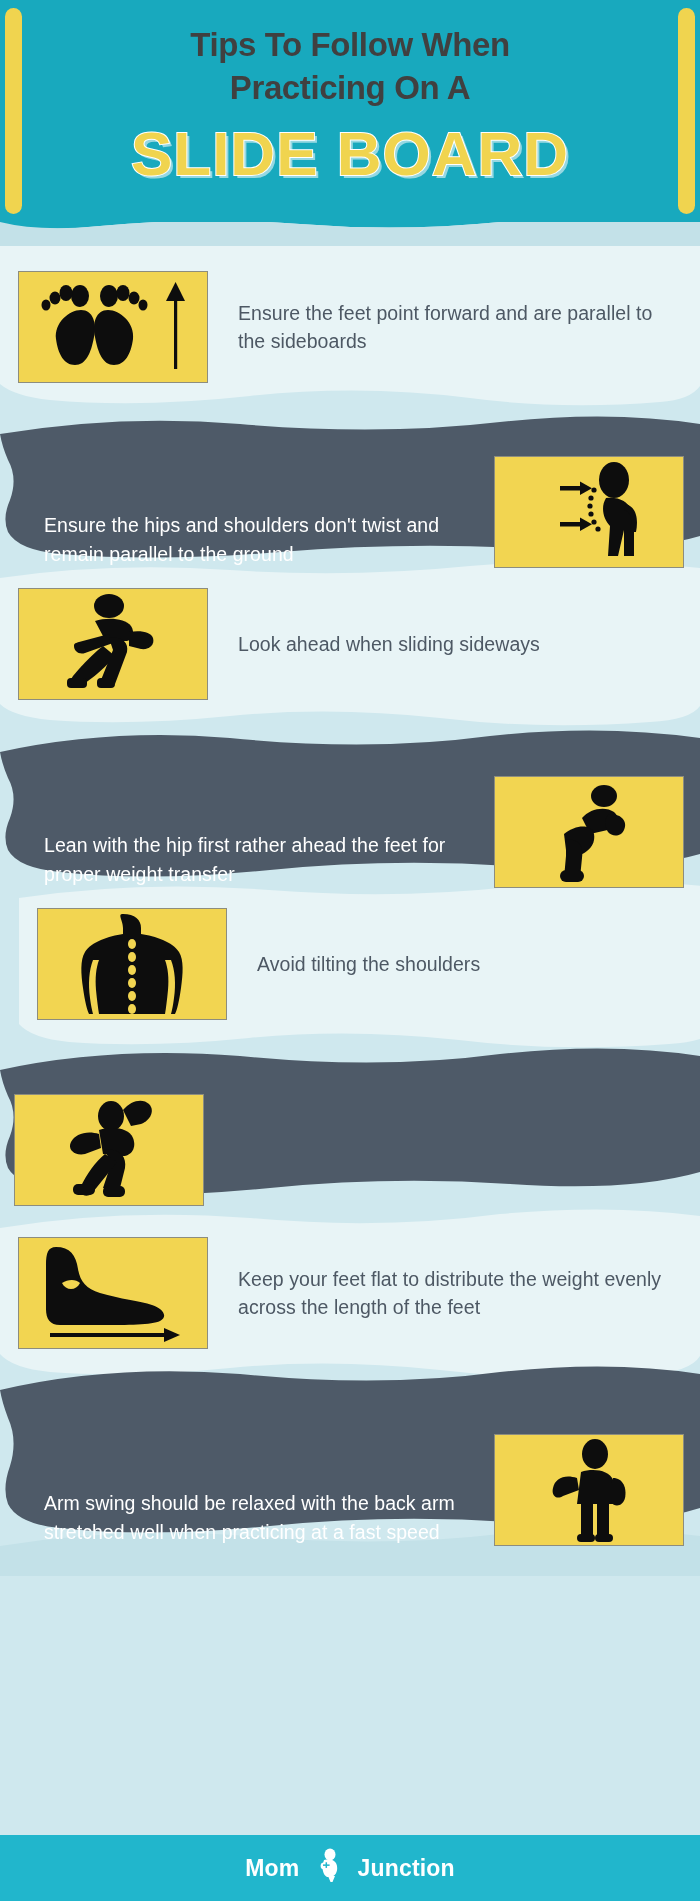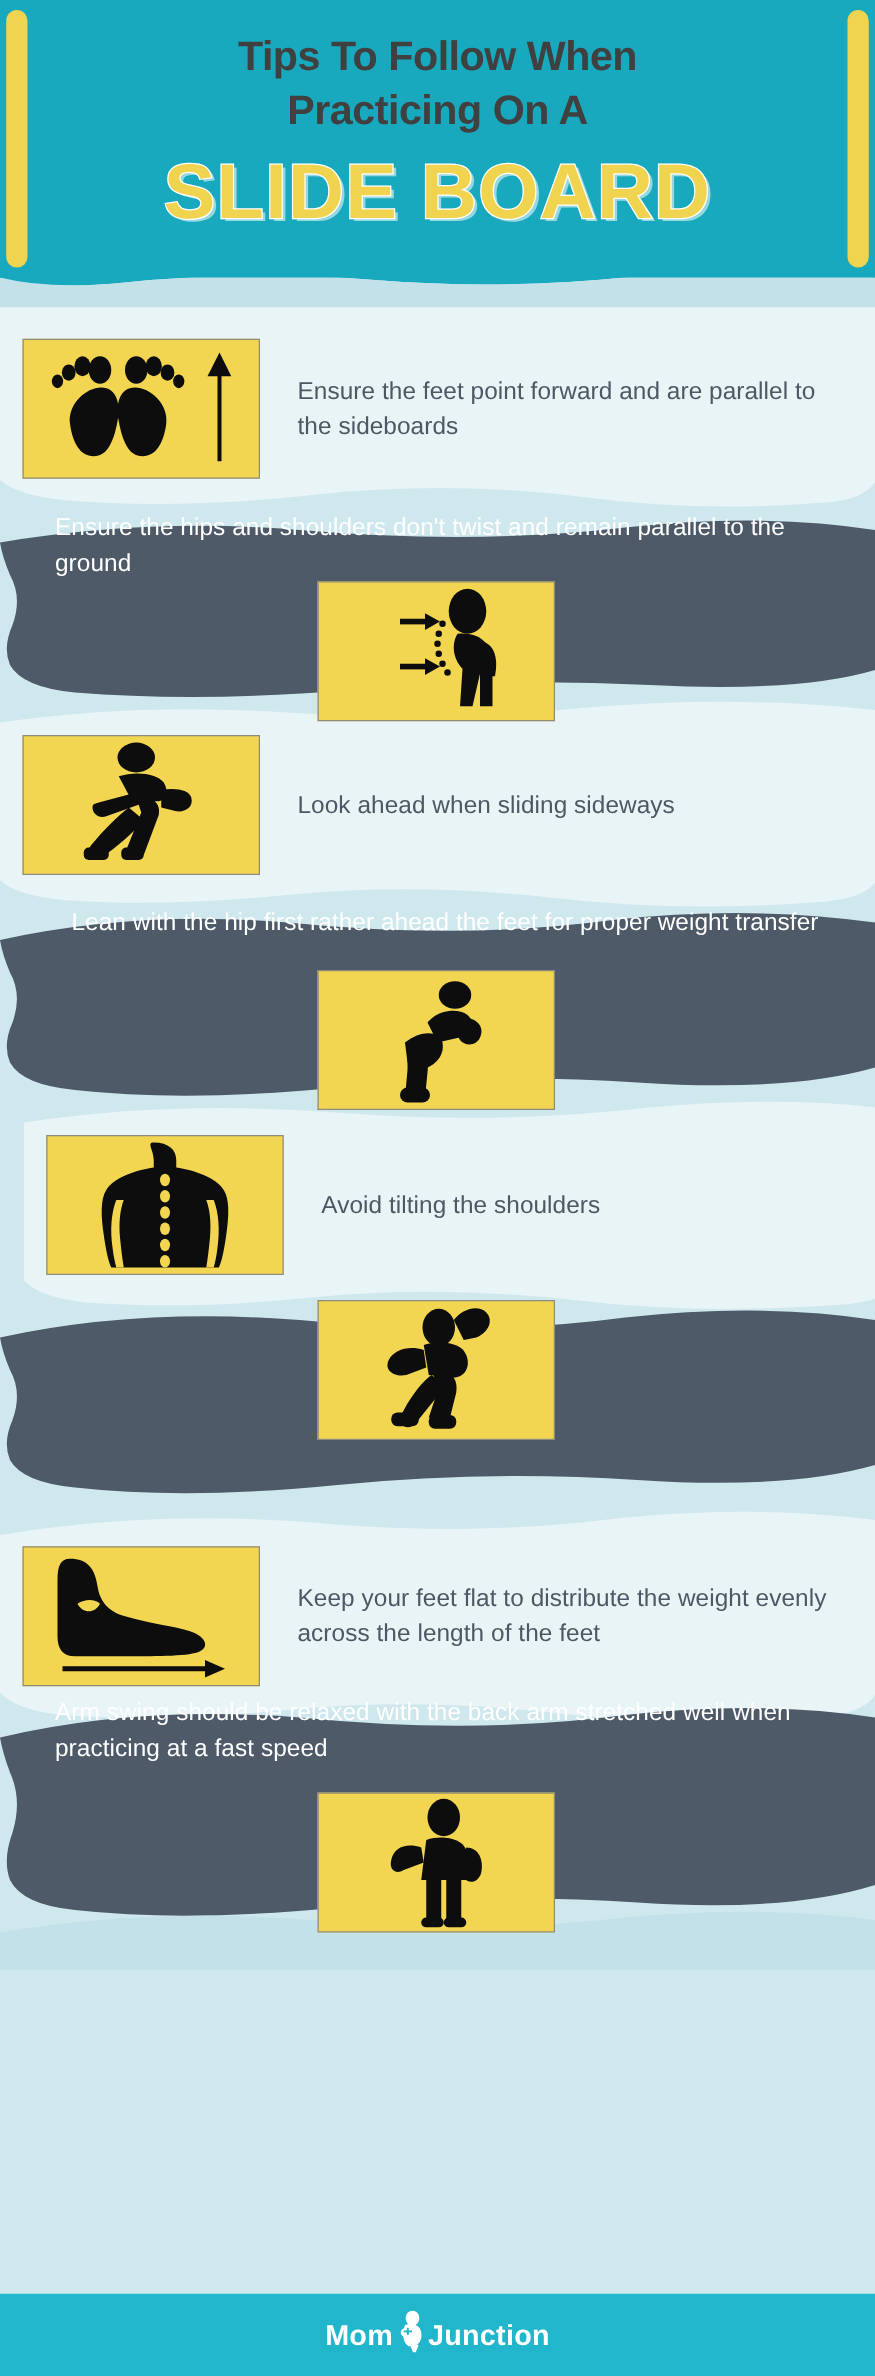--- a/index.html
+++ b/index.html
@@ -112,34 +112,34 @@
     letter-spacing: 0.05px;
   }
 
   .band.light .row-text { color: #4d5864; padding-left: 30px; padding-right: 22px; }
   .band.dark  .row-text { color: #ffffff; padding-left: 30px; padding-right: 16px; }
 
   .band.light .inner { padding-left: 18px; padding-right: 16px; }
   .band.dark  .inner { padding-left: 14px; padding-right: 16px; }
 
   
-  .band.dark .inner { flex-direction: column; }
+  .band.dark .inner { flex-direction: row; align-items: flex-end; }
 
   
   #footer {
     position: absolute;
     left: 0; bottom: 0;
     width: 700px; height: 66px;
     background: #21b6cc;
     display: flex;
     align-items: center;
     justify-content: center;
     z-index: 8;
   }
-  #logo-wrap { display: flex; align-items: center; justify-content: center; gap: 0px; }
+  #logo-wrap { display: flex; align-items: center; justify-content: center; gap: 15px; }
   .logo-word {
     color: #ffffff;
     font-size: 23px;
     font-weight: bold;
     letter-spacing: 0.2px;
     line-height: 23px;
   }
   #logo-mark { width: 26px; height: 34px; margin: 0 1px; position: relative; top: -3px; }
 </style>
 </head>

